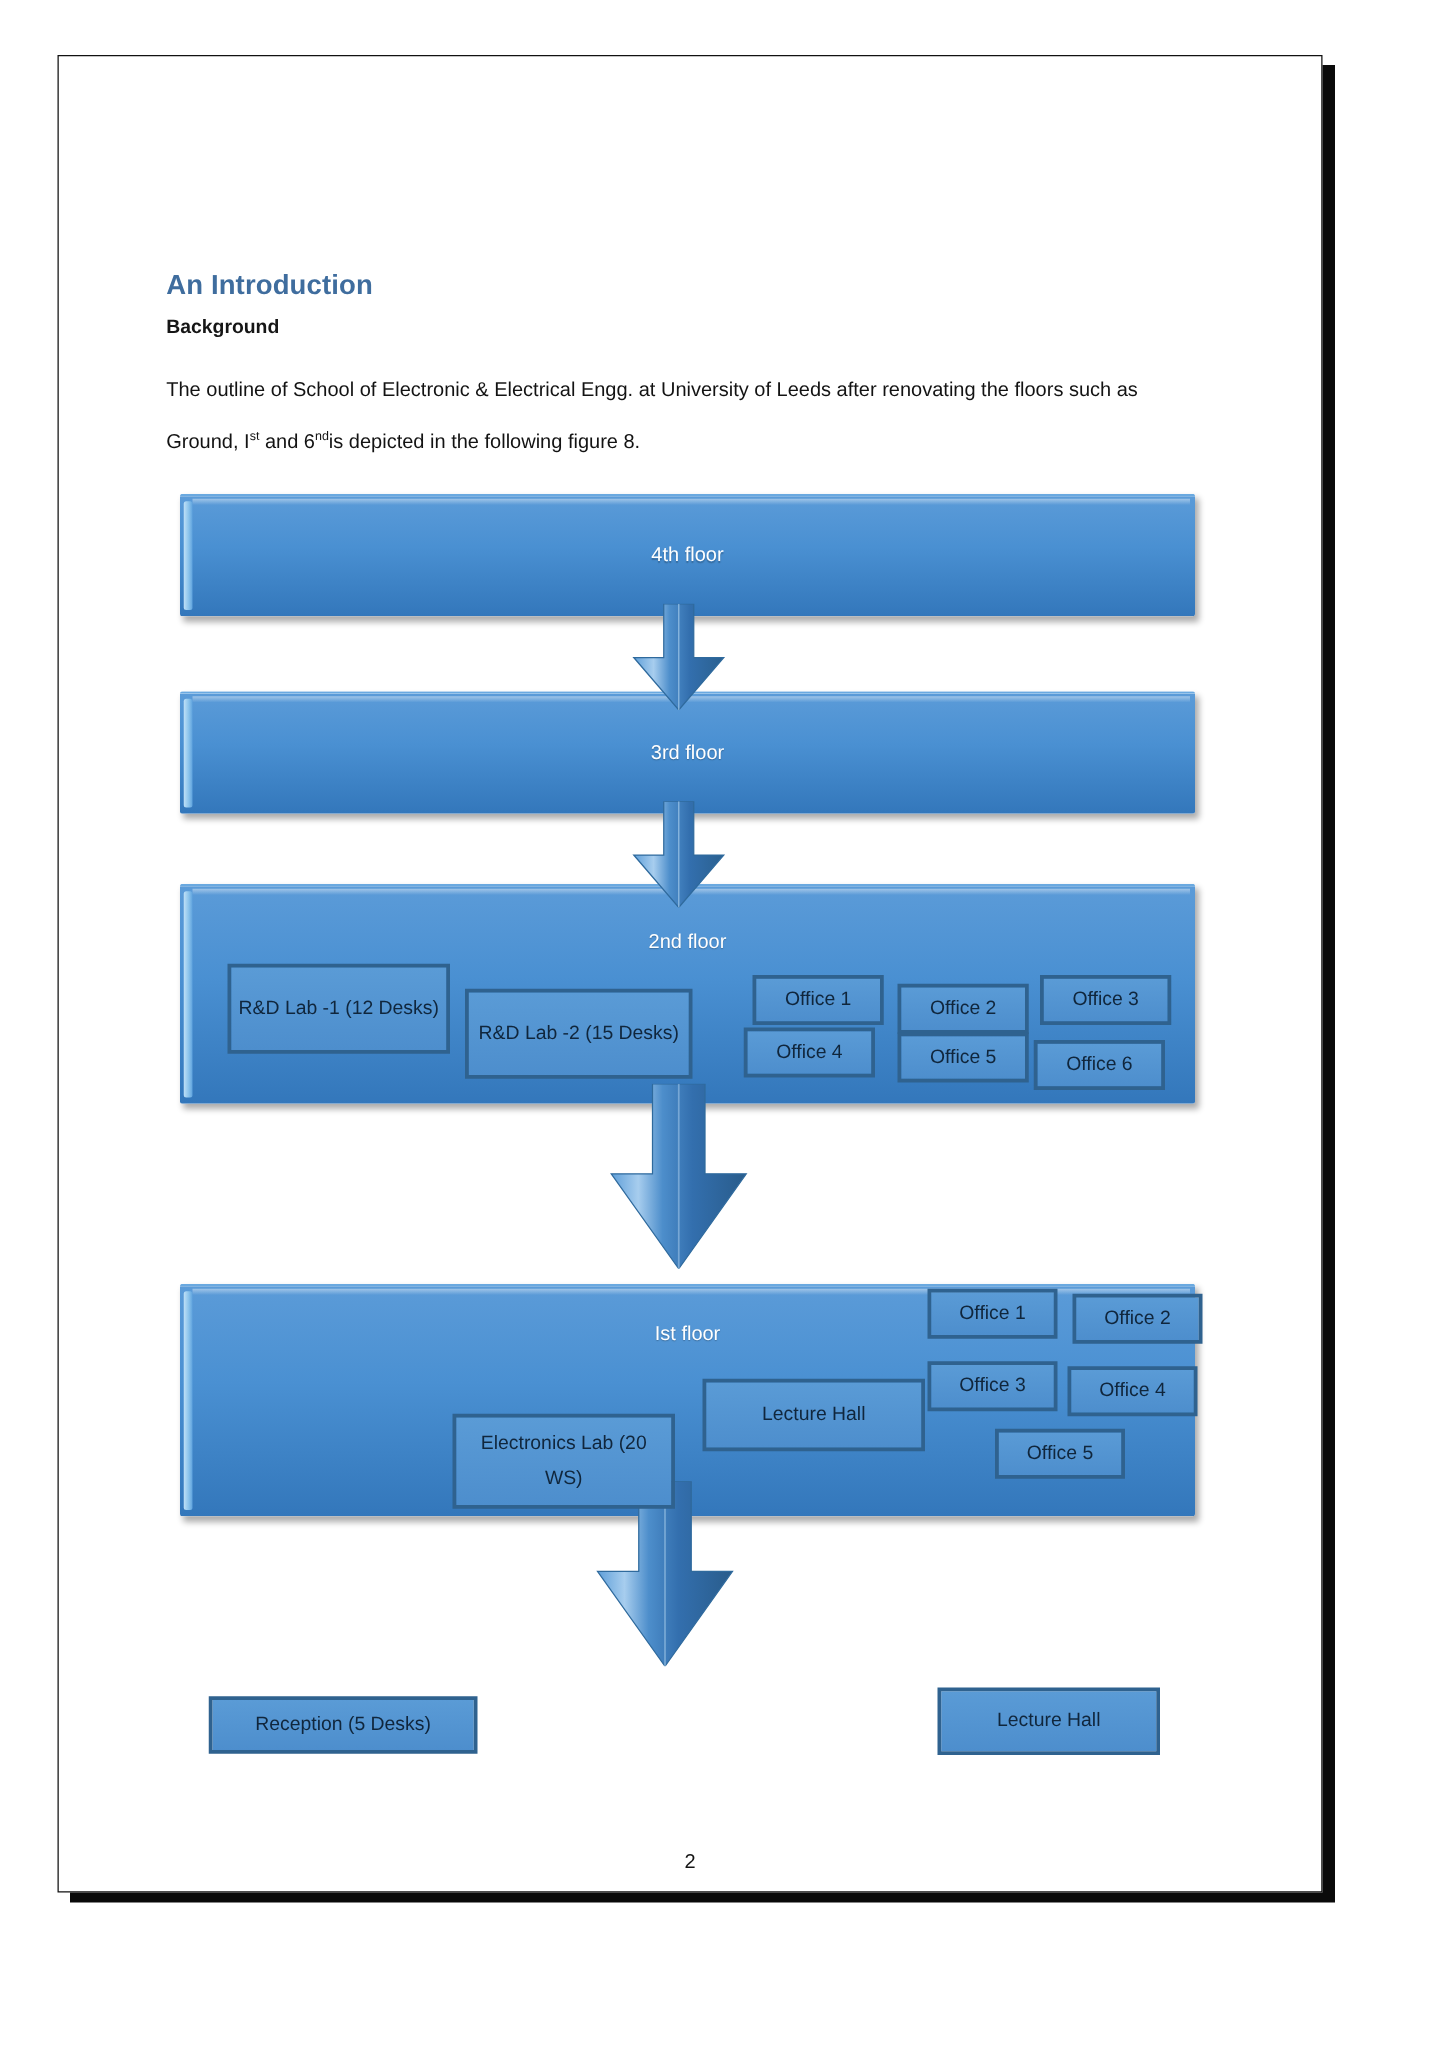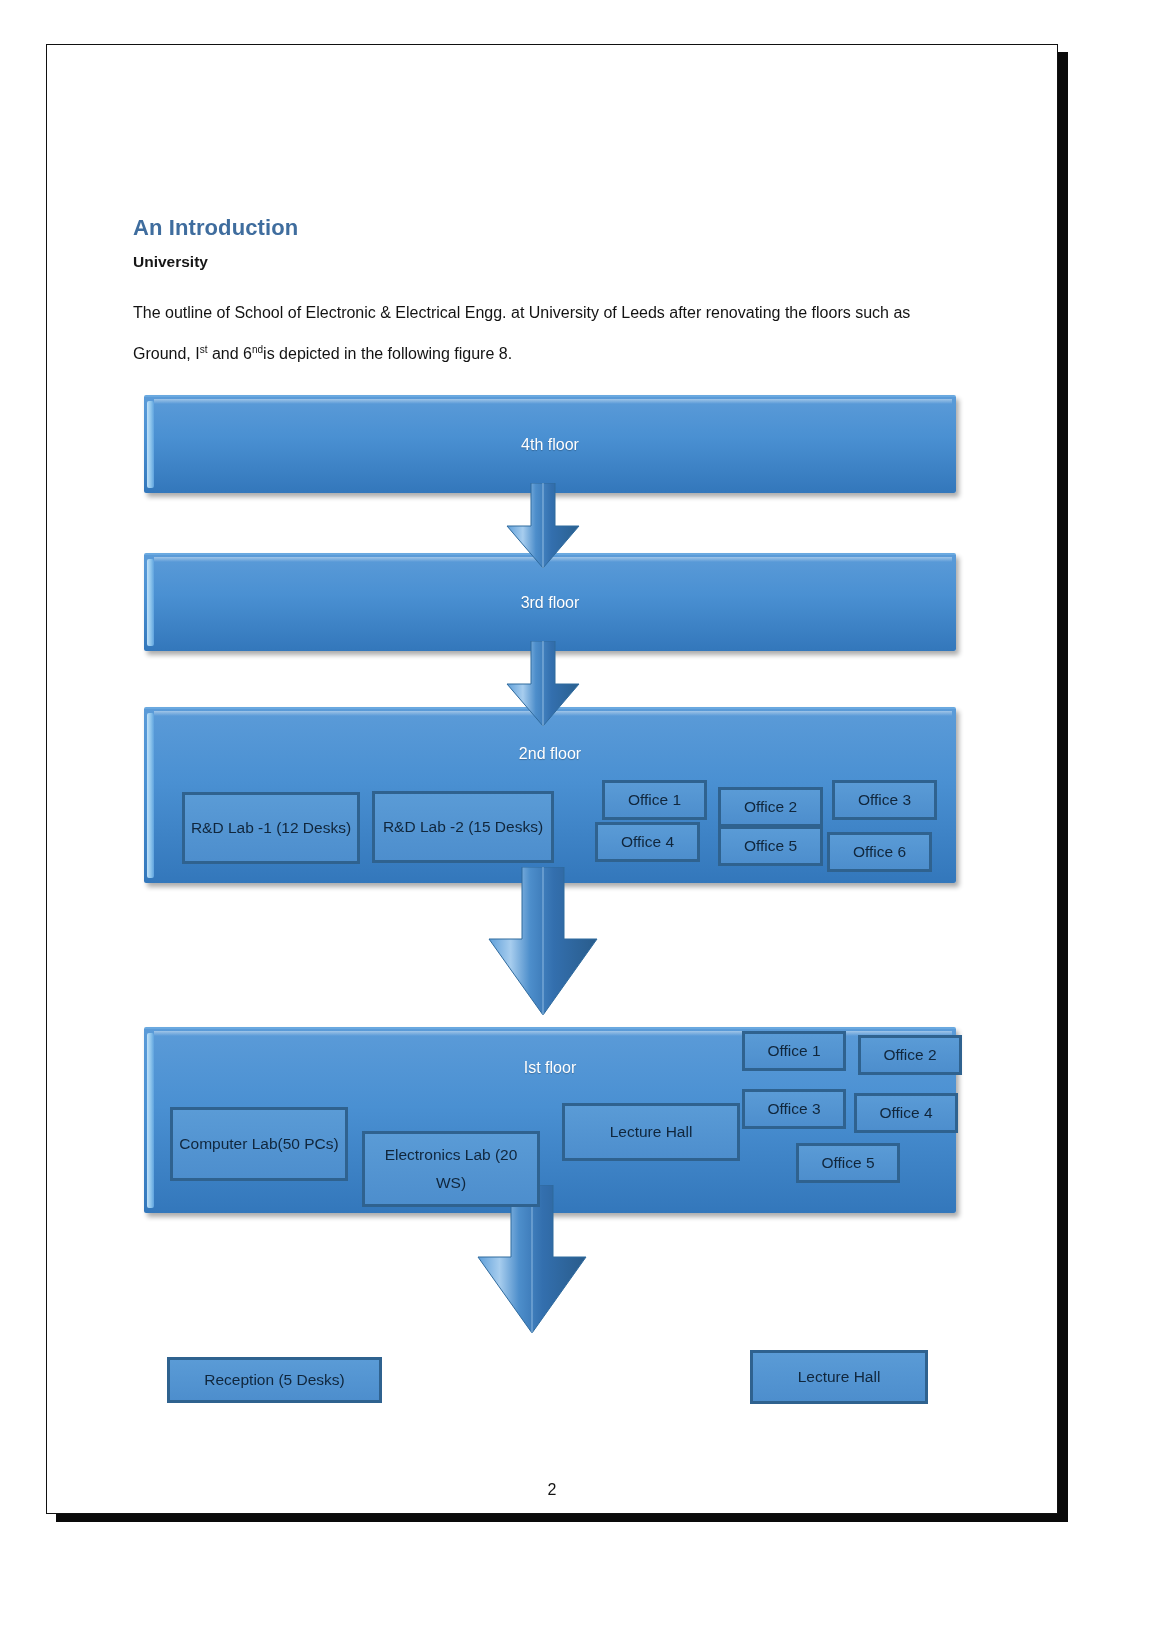--- a/index.html
+++ b/index.html
@@ -101,21 +101,21 @@
 </head>
 <body>
 
 <div id="page-root">
 
   <div class="page-shadow"></div>
   <div class="paper">
 
     <div class="doc-body">
       <div class="heading1">An Introduction</div>
-      <div class="heading2">University</div>
+      <div class="heading2">Background</div>
       <p class="para"><span>The outline of School of Electronic &amp; Electrical Engg.  at University of Leeds after renovating the floors such as Ground, I</span><sup>st</sup><span> and 6</span><sup>nd</sup><span>is depicted in the following figure 8.</span></p>
     </div>
 
     <div class="diagram">
 
       <div class="floor" style="left:4px;top:0px;width:812px;height:98px;">
         <div class="floor-label" style="top:39px;">4th floor</div>
       </div>
 
       <div class="arrow" style="left:360px;top:88px;width:86px;height:85px;">
@@ -142,21 +142,21 @@
         <svg width="86" height="85" viewBox="0 0 86 85">
           <path d="M31 0 L55 0 L55 43 L79 43 L43 85 L7 43 L31 43 Z" fill="url(#ag1)" stroke="#2f6a9d" stroke-width="1"></path>
           <path d="M43 0 L43 85" stroke="#bcdcf5" stroke-width="1.2" opacity=".55"></path>
         </svg>
       </div>
 
       <div class="floor" style="left:4px;top:312px;width:812px;height:176px;">
         <div class="floor-label" style="top:36px;">2nd floor</div>
       </div>
 
-      <div class="room tall" style="left:42px;top:397px;width:178px;height:72px;">R&amp;D Lab -1 (12 Desks)</div>
+      <div class="room tall" style="left:42px;top:376px;width:178px;height:72px;">R&amp;D Lab -1 (12 Desks)</div>
       <div class="room tall" style="left:232px;top:396px;width:182px;height:72px;">R&amp;D Lab -2 (15 Desks)</div>
 
       <div class="room" style="left:462px;top:385px;width:105px;height:40px;">Office 1</div>
       <div class="room" style="left:578px;top:392px;width:105px;height:40px;">Office 2</div>
       <div class="room" style="left:692px;top:385px;width:105px;height:40px;">Office 3</div>
 
       <div class="room" style="left:455px;top:427px;width:105px;height:40px;">Office 4</div>
       <div class="room" style="left:578px;top:431px;width:105px;height:40px;">Office 5</div>
       <div class="room" style="left:687px;top:437px;width:105px;height:40px;">Office 6</div>
 
@@ -173,21 +173,20 @@
           </defs>
           <path d="M41 0 L83 0 L83 72 L116 72 L62 148 L8 72 L41 72 Z" fill="url(#ag2)" stroke="#2f6a9d" stroke-width="1"></path>
           <path d="M62 0 L62 148" stroke="#bcdcf5" stroke-width="1.4" opacity=".45"></path>
         </svg>
       </div>
 
       <div class="floor" style="left:4px;top:632px;width:812px;height:186px;">
         <div class="floor-label" style="top:30px;">Ist floor</div>
       </div>
 
-      <div class="room tall" style="left:30px;top:712px;width:178px;height:74px;">Computer Lab(50 PCs)</div>
       <div class="room tall" style="left:222px;top:736px;width:178px;height:76px;">Electronics Lab (20 WS)</div>
       <div class="room" style="left:422px;top:708px;width:178px;height:58px;">Lecture Hall</div>
 
       <div class="room" style="left:602px;top:636px;width:104px;height:40px;">Office 1</div>
       <div class="room" style="left:718px;top:640px;width:104px;height:40px;">Office 2</div>
       <div class="room" style="left:602px;top:694px;width:104px;height:40px;">Office 3</div>
       <div class="room" style="left:714px;top:698px;width:104px;height:40px;">Office 4</div>
       <div class="room" style="left:656px;top:748px;width:104px;height:40px;">Office 5</div>
 
       <div class="arrow" style="left:330px;top:790px;width:124px;height:148px;">

